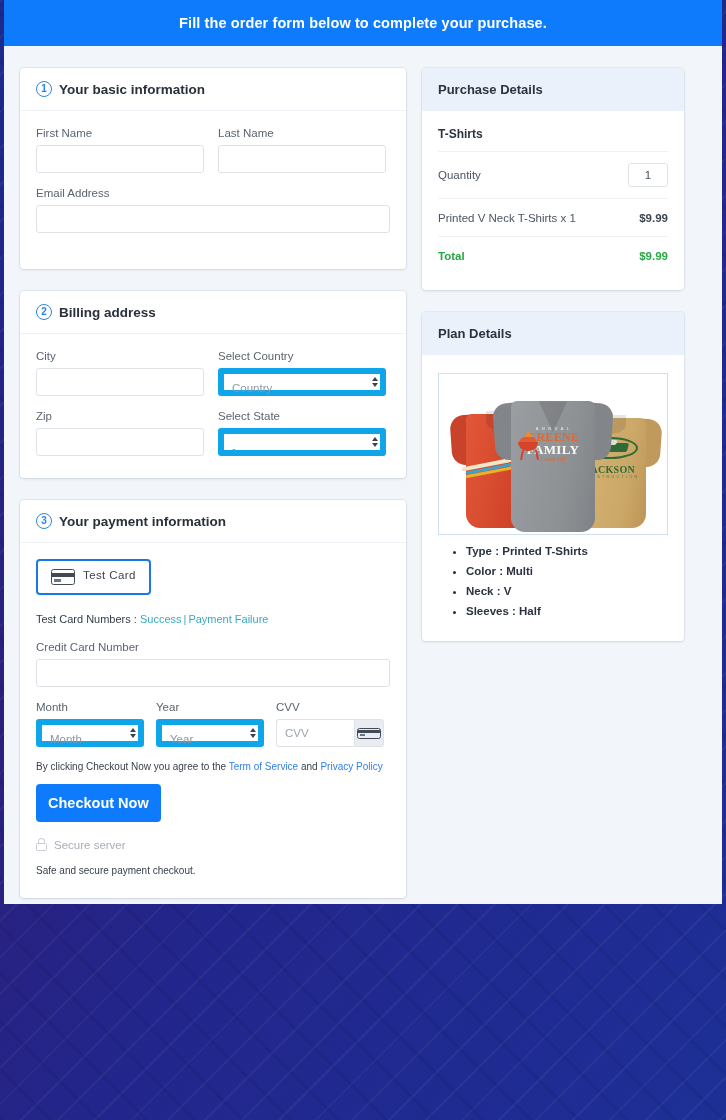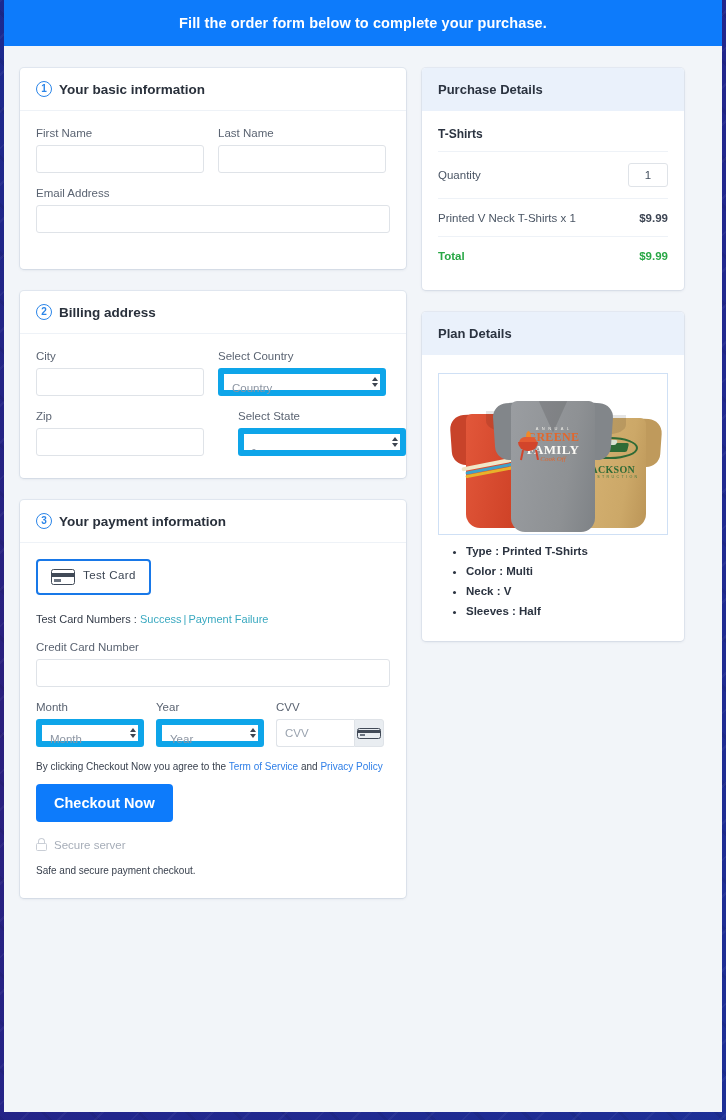--- a/index.html
+++ b/index.html
@@ -13,21 +13,21 @@
   
   .page-frame {
     position: absolute; inset: 0;
     background:
       repeating-linear-gradient(135deg, rgba(255,255,255,0.045) 0 2px, rgba(255,255,255,0) 2px 26px),
       repeating-linear-gradient(45deg, rgba(0,0,0,0.07) 0 3px, rgba(0,0,0,0) 3px 34px),
       linear-gradient(120deg, #1b2a8f 0%, #2a1f7d 30%, #22268c 55%, #1d2f96 100%);
   }
   .viewport {
     position: absolute;
-    left: 4px; top: 0px; width: 718px; height: 1112px;
+    left: 4px; top: 0px; width: 718px; height: 904px;
     background: #f2f5f9;
     overflow: hidden;
   }
   
   .banner {
     height: 46px;
     background: #0d7bfb;
     color: #ffffff;
     display: flex; align-items: center; justify-content: center;
     font-size: 14.5px; font-weight: bold;
@@ -156,21 +156,21 @@
   }
   .cvv-addon .cc-glyph { width: 16px; height: 11px; border-width: 1.2px; background: #e9edf1; }
   .cvv-addon .cc-glyph::before { top: 1.5px; height: 2.5px; }
   .cvv-addon .cc-glyph::after { width: 5px; height: 1.8px; bottom: 1.5px; left: 1.5px; }
 
   .agree { font-size: 10px; color: #39414e; margin: 14px 0 12px 0; }
   .agree a { color: #2f7fe8; text-decoration: none; }
   .btn-checkout {
     background: #0d7bfb; color: #fff; border: none;
     border-radius: 4px;
-    padding: 11px 18px;
+    padding: 11px 12px;
     font-family: "Liberation Sans", sans-serif;
     font-size: 14.5px; font-weight: bold;
     cursor: pointer;
     display: block;
   }
   .secure { display: flex; align-items: center; gap: 7px; margin: 16px 0 14px 0; }
   .lock-glyph { width: 11px; height: 13px; position: relative; flex: 0 0 11px; }
   .lock-glyph .body { position: absolute; bottom: 0; left: 0; width: 11px; height: 8px; border: 1.3px solid #c9ced6; border-radius: 1.5px; }
   .lock-glyph .shackle { position: absolute; top: 0; left: 2.2px; width: 6.6px; height: 6px; border: 1.3px solid #c9ced6; border-bottom: none; border-radius: 4px 4px 0 0; }
   .secure-label { font-size: 11.5px; color: #a6adb8; }
@@ -345,21 +345,21 @@
                       <i class="dn"></i>
                     </span>
                 </div>
               </div>
             </div>
             <div class="row" style="margin-bottom:0;">
               <div class="field half" style="margin-bottom:0;">
                 <label class="fl">Zip</label>
                 <input class="inp" type="text" value="" style="">
               </div>
-              <div class="field half" style="margin-bottom:0;margin-left:20px;">
+              <div class="field half" style="margin-bottom:0;">
                 <label class="fl">Select State</label>
                 <div class="sel-wrap">
                   <div class="sel">-</div>
                   <span class="sel-arrow">
                       <i class="up"></i>
                       <i class="dn"></i>
                     </span>
                 </div>
               </div>
             </div>

